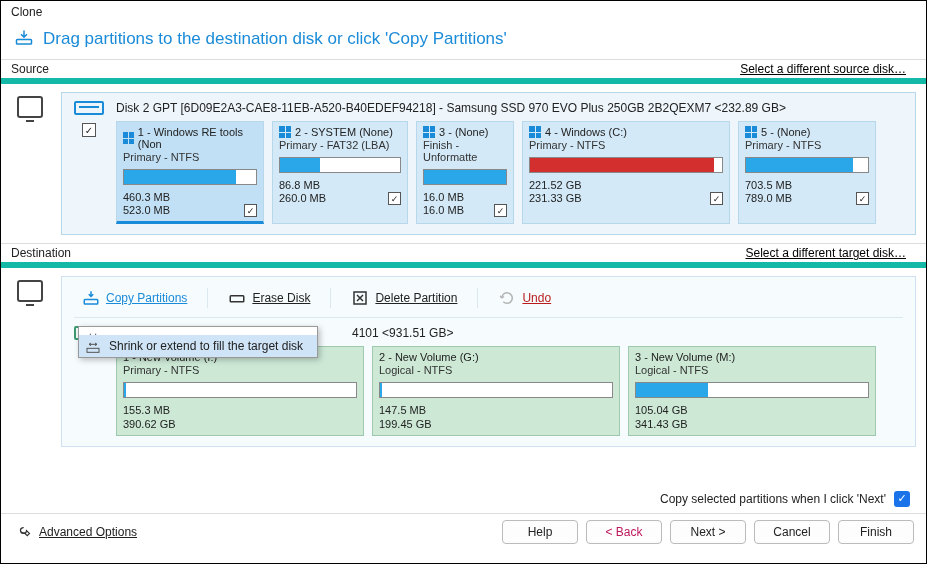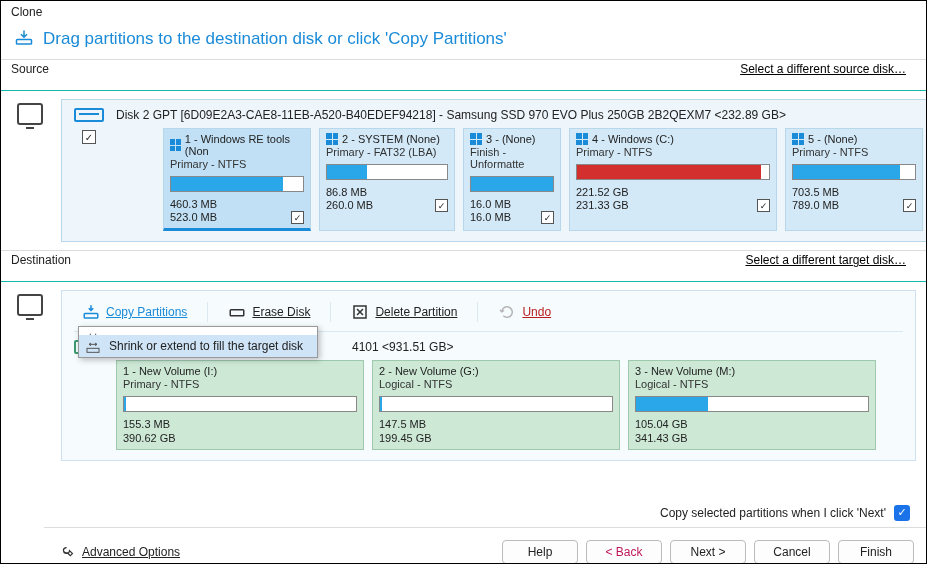--- a/index.html
+++ b/index.html
@@ -1,20 +1,20 @@
 <!DOCTYPE html>
 <html><head>
 <meta charset="utf-8">
 <style>
 * { box-sizing: border-box; margin: 0; padding: 0; }
 body { font-family: "Segoe UI", Tahoma, sans-serif; font-size: 12px; color: #222; background: #fff; width: 927px; height: 564px; overflow: hidden; border: 1px solid #000; }
 .title-bar { padding: 4px 10px; font-size: 12px; }
 .header-row { display: flex; align-items: flex-start; padding: 6px 14px 10px 14px; }
 .header-title { font-size: 17px; color: #1a8bd8; margin-left: 10px; }
-.section-row { display: flex; align-items: center; justify-content: space-between; padding: 2px 20px 14px 10px; border-bottom: 1px solid #14b8a6; border-top: 1px solid #dcdcdc; }
+.section-row { display: flex; align-items: center; justify-content: space-between; padding: 2px 20px 2px 10px; border-bottom: 6px solid #14b8a6; border-top: 1px solid #dcdcdc; }
 .section-label { font-size: 12px; }
 .link-right { color: #000; text-decoration: underline; cursor: pointer; }
 
 .disk-area { padding: 8px 10px 8px 16px; display: flex; align-items: flex-start; }
 .monitor-icon { width: 26px; height: 22px; border: 2px solid #444; border-radius: 3px; position: relative; flex: 0 0 auto; margin-top: 4px; margin-right: 18px; }
 .monitor-icon::after { content: ""; position: absolute; bottom: -6px; left: 7px; width: 8px; height: 4px; border-bottom: 2px solid #444; }
 .disk-panel { flex: 1; border: 1px solid #b7d7eb; background: #eef6fb; padding: 8px 12px 10px 12px; display: flex; align-items: flex-start; }
 .dest-panel { flex: 1; border: 1px solid #cfe0f0; background: #f6fbfe; padding: 8px 12px 10px 12px; }
 .toolbar { display: flex; align-items: center; gap: 14px; padding: 2px 0 8px 2px; border-bottom: 1px solid #dbe8f0; }
 .tool-btn { display: flex; align-items: center; gap: 6px; color: #222; cursor: pointer; padding: 2px 6px; }
@@ -27,21 +27,21 @@
 .disk-col-left { display:flex; flex-direction:column; align-items:center; margin-right: 12px; }
 .drive-icon { width: 30px; height: 14px; border: 2px solid #1a8bd8; border-radius: 2px; position: relative; margin-bottom: 8px;}
 .drive-icon::before { content:""; position:absolute; left:3px; right:3px; top:3px; height:2px; background:#1a8bd8;}
 .drive-icon.green { border-color:#3d9970;}
 .drive-icon.green::before { background:#3d9970;}
 .checkbox-box { width:14px; height:14px; border:1px solid #555; display:flex; align-items:center; justify-content:center; font-size:10px; cursor:pointer; background:#fff;}
 
 .disk-col-right { flex:1; }
 .disk-header { font-size:12px; margin-bottom:6px; }
 
-.partitions-row { display:flex; gap:8px;margin-left:47px; }
+.partitions-row { display:flex; gap:8px; }
 .part-card { flex:0 0 auto; background: #d3e9f7; border:1px solid #b7d7eb; padding:4px 6px 4px 6px; display:flex; flex-direction:column; position:relative;}
 .part-card.selected { border-bottom: 3px solid #1a8bd8; background: #c1e0f5; }
 .part-card.dest { background: #cde9d6; border-color:#9ec9ad;}
 .part-head { display:flex; align-items:center; gap:4px; font-size:11px; margin-bottom:1px; }
 .part-sub { font-size:11px; color:#333; margin-bottom:6px; }
 .win-box { width:12px; height:12px; display:inline-grid; grid-template: 1fr 1fr/1fr 1fr; gap:1px;}
 .win-box span{background:#1a8bd8;}
 .usage-bar { height:16px; border:1px solid #888; background:#fff; display:flex; margin-bottom:6px;}
 .usage-fill { height:100%; background:#29a7e8;}
 .usage-fill.red { background:#d32f2f; }
@@ -53,21 +53,21 @@
 .dest-partitions { flex:1; display:flex; gap:8px; }
 
 .popup-menu { position:absolute; top:326px; left:78px; background:#fff; border:1px solid #999; box-shadow:2px 2px 6px rgba(0,0,0,.25); z-index:10; font-size:12px; }
 .popup-item { padding:4px 14px 4px 30px; position:relative; cursor:pointer; white-space:nowrap;}
 .popup-item:hover, .popup-item.hl { background:#cfe4f6; }
 .popup-icon { position:absolute; left:6px; top:4px; width:16px; height:16px; }
 
 .footer-opt { display:flex; justify-content:flex-end; align-items:center; padding:6px 16px; font-size:12px; gap:8px;}
 .check-blue { width:16px; height:16px; background:#1a73e8; border-radius:3px; color:#fff; font-size:11px; display:flex; align-items:center; justify-content:center;}
 
-.bottom-bar { border-top:1px solid #ddd; padding:12px 12px; display:flex; align-items:center; justify-content:space-between;margin-left:43px; }
+.bottom-bar { border-top:1px solid #ddd; padding:6px 12px; display:flex; align-items:center; justify-content:space-between; }
 .adv-link { display:flex; align-items:center; gap:8px; }
 .adv-link span{ text-decoration: underline; cursor:pointer;}
 .btn-row { display:flex; gap:8px; }
 .btn { width:76px; height:24px; border:1px solid #bbb; border-radius:4px; background:#fdfdfd; font-size:12px; cursor:pointer; display:flex; align-items:center; justify-content:center;}
 .btn.disabled { color:#be185d; }
 </style>
 </head>
 <body>
 
 <div class="title-bar">Clone</div>

